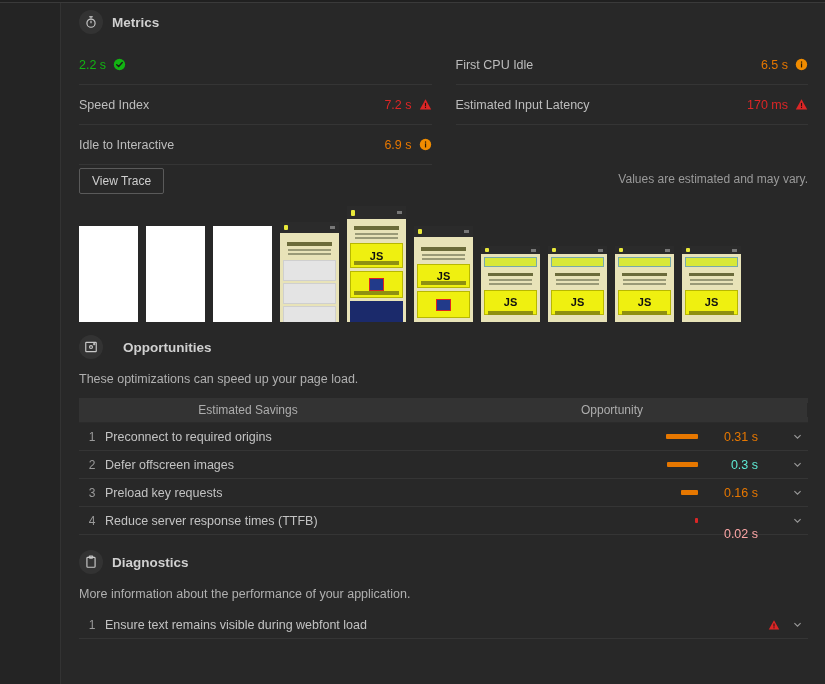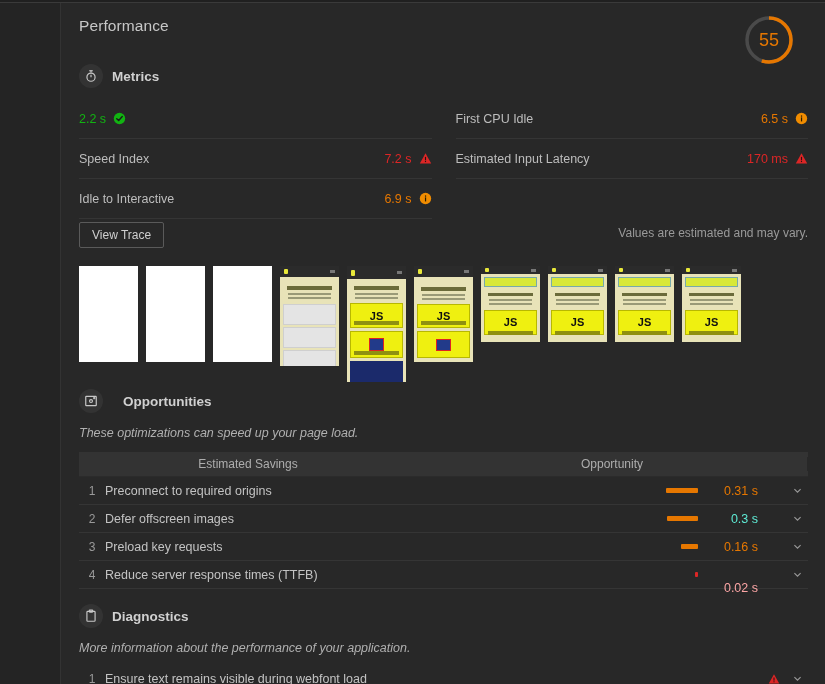--- a/index.html
+++ b/index.html
@@ -138,21 +138,21 @@
     font-size: 12px;
     font-family: "Liberation Sans", sans-serif;
     padding: 5px 12px;
     border-radius: 2px;
     cursor: pointer;
   }
 
   
   .filmstrip {
     display: flex;
-    align-items: flex-start;
+    align-items: flex-end;
     gap: 0;
     margin: 0 6px 0 18px;
     height: 110px;
   }
   .shot {
     flex: 0 0 auto;
     margin-right: 8px;
     background: #ffffff;
     overflow: hidden;
     position: relative;
@@ -192,21 +192,20 @@
   .shot .js { font-weight:bold; color:#111; }
   .shot .ysub { position:absolute; bottom:14%; left:12%; right:12%; height:6%; background:#8f9010; }
   .shot .bluebox { position:absolute; left:5%; right:5%; background:#1b2a6b; }
   .shot .icon-sq { width:26%; height:42%; background:#223a8a; border:1px solid #d22; }
 
   
   .sec-desc {
     font-size: 12.5px;
     color: #b0b0b0;
     margin: 12px 0 0 18px;
-    font-style: italic;
   }
 
   
   .tbl {
     margin: 12px 18px 0 18px;
     font-size: 12.5px;
   }
   .tbl-head {
     display: flex;
     height: 24px;
@@ -268,30 +267,20 @@
 </style>
 </head>
 <body>
 
 <div id="root">
   <div class="top-rule"></div>
   <div class="gutter"></div>
 
   <div class="panel">
 
-    <div class="perf-header">
-      <div class="perf-title">Performance</div>
-      <div class="gauge">
-        <svg width="54" height="54" viewBox="0 0 54 54">
-          <circle cx="27" cy="27" r="22" fill="none" stroke="#4a4a4a" stroke-width="3.5"></circle>
-          <circle id="gauge-arc" cx="27" cy="27" r="22" fill="none" stroke="#e67700" stroke-width="3.5" stroke-linecap="butt" transform="rotate(-90 27 27)" stroke-dasharray="76.03 62.20"></circle>
-        </svg>
-        <div class="gauge-num">55</div>
-      </div>
-    </div>
 
     <div class="sec-head">
       <span class="sec-icon">
         <svg width="14" height="14" viewBox="0 0 24 24" fill="none" stroke="#c8c8c8" stroke-width="2">
           <circle cx="12" cy="14" r="7"></circle>
           <line x1="12" y1="14" x2="12" y2="10"></line>
           <line x1="9" y1="3" x2="15" y2="3"></line>
           <line x1="12" y1="3" x2="12" y2="6"></line>
         </svg>
       </span>

